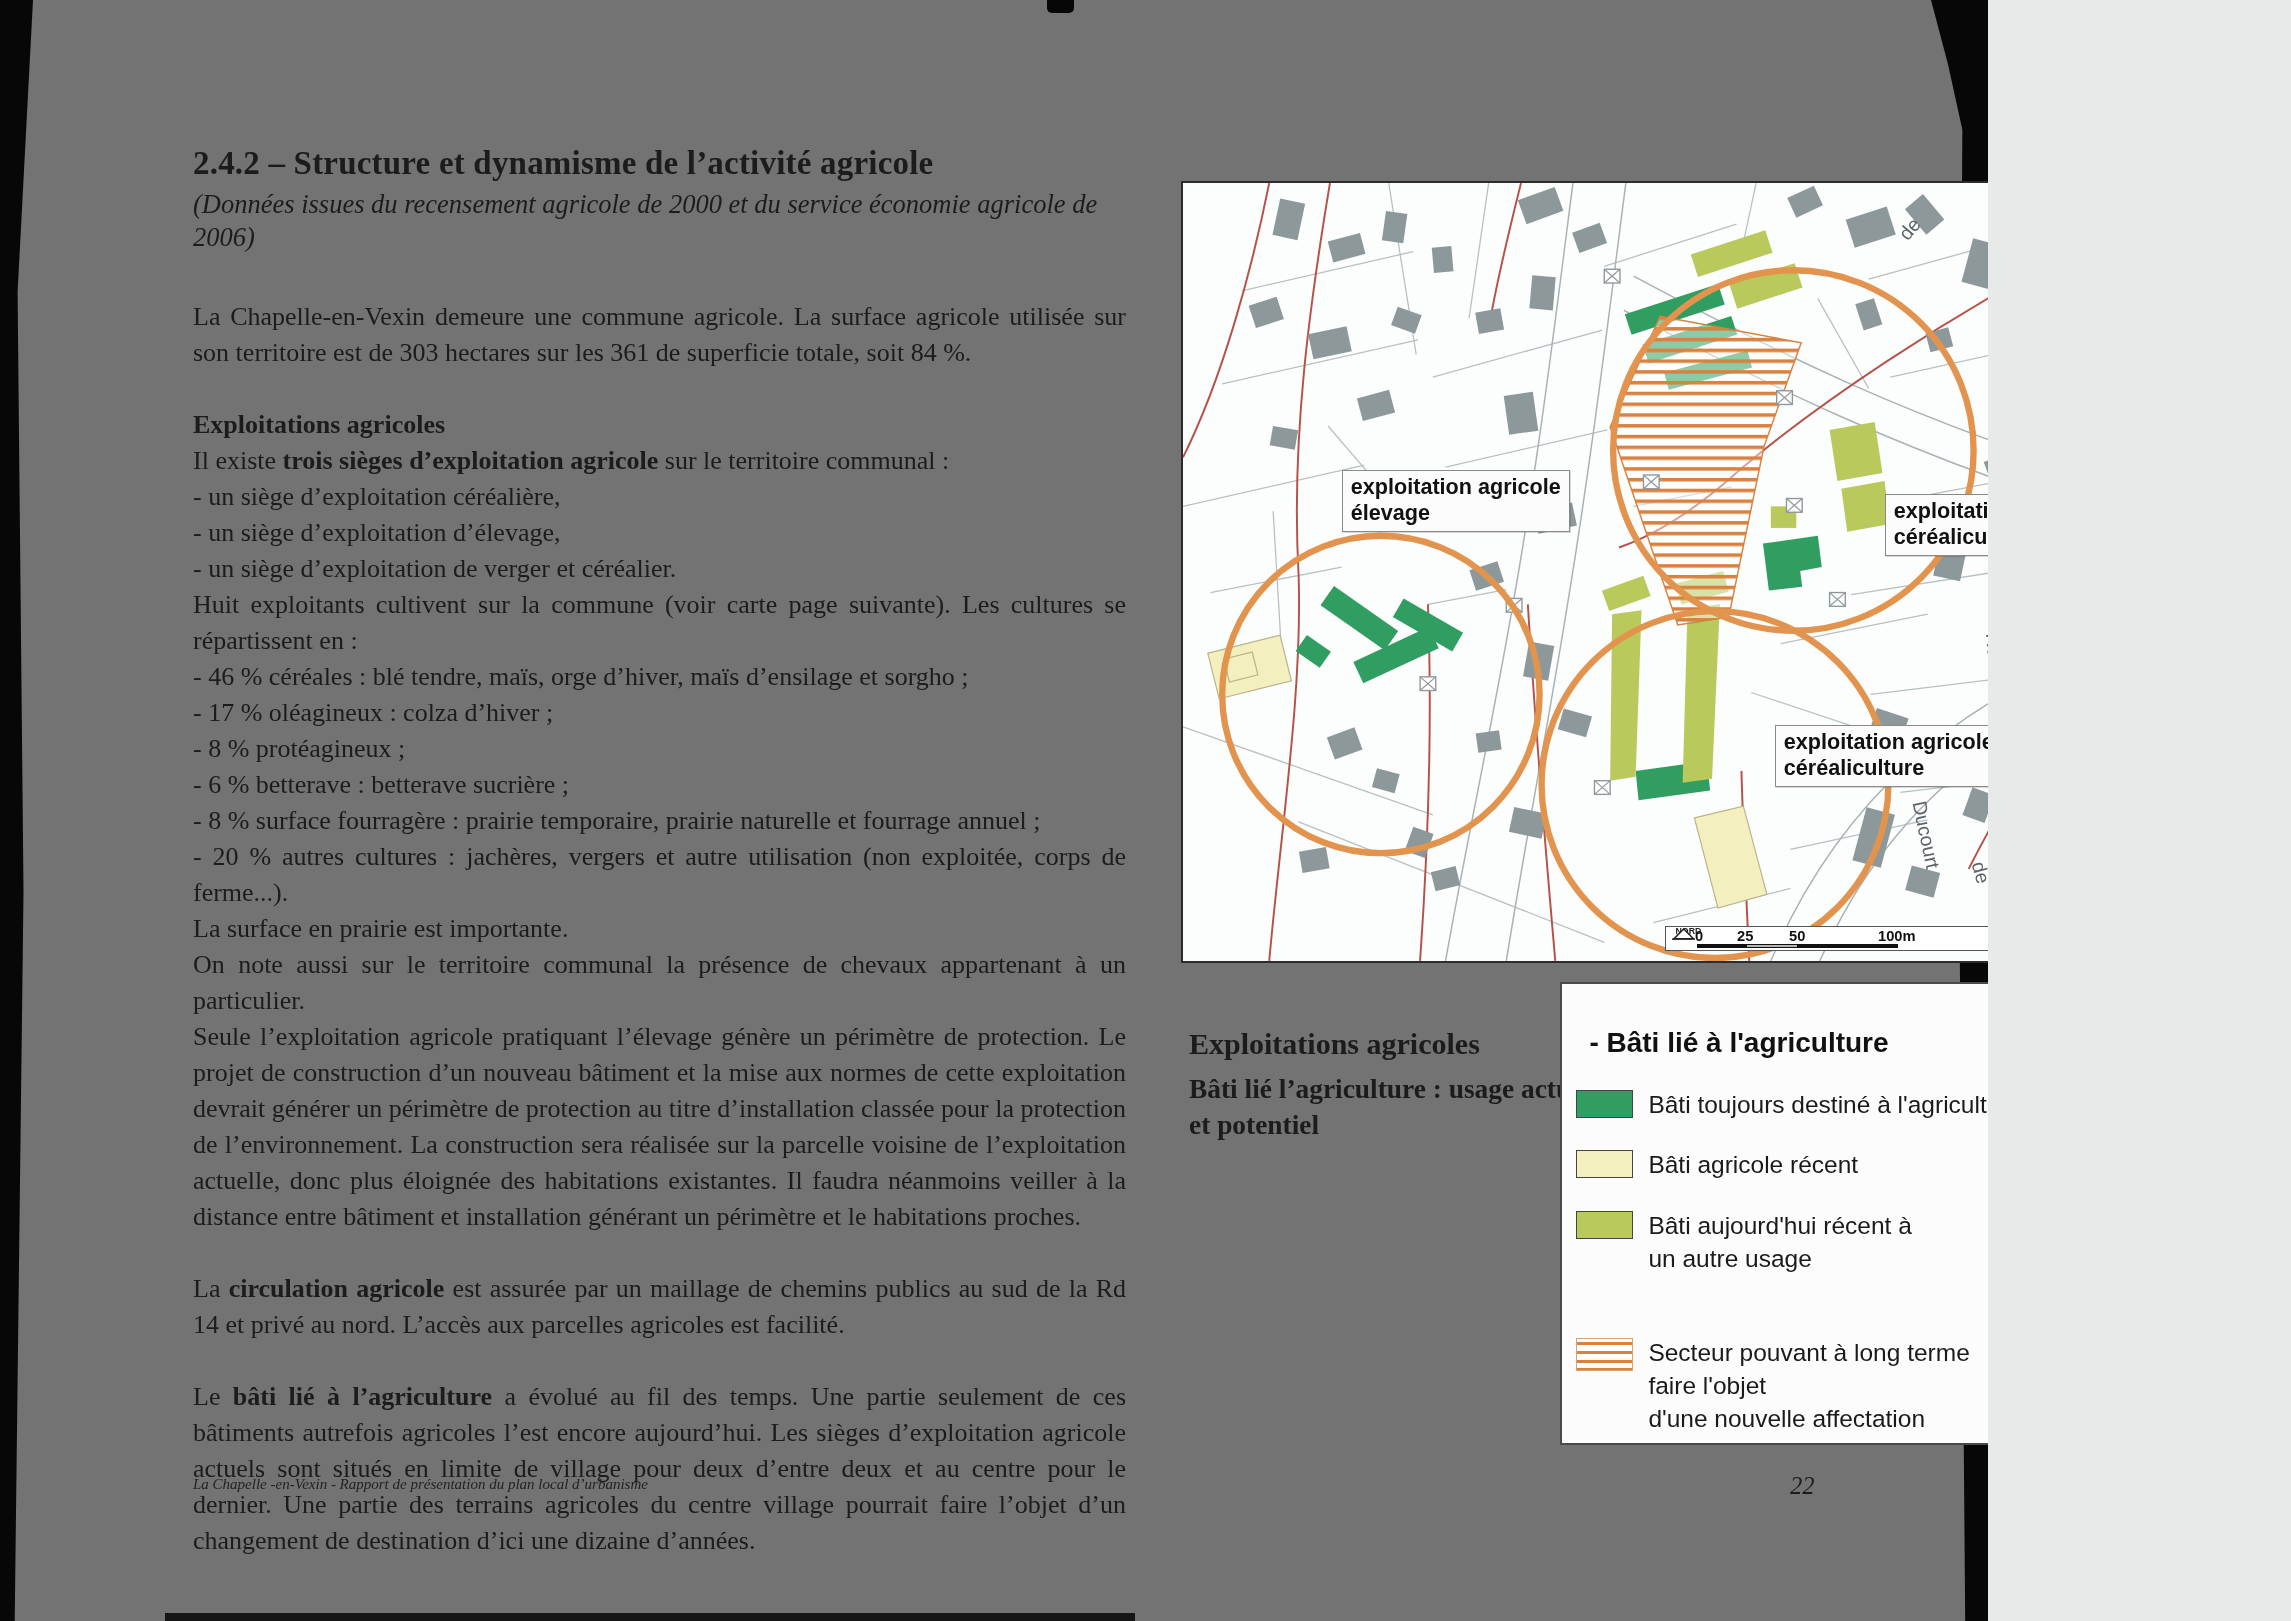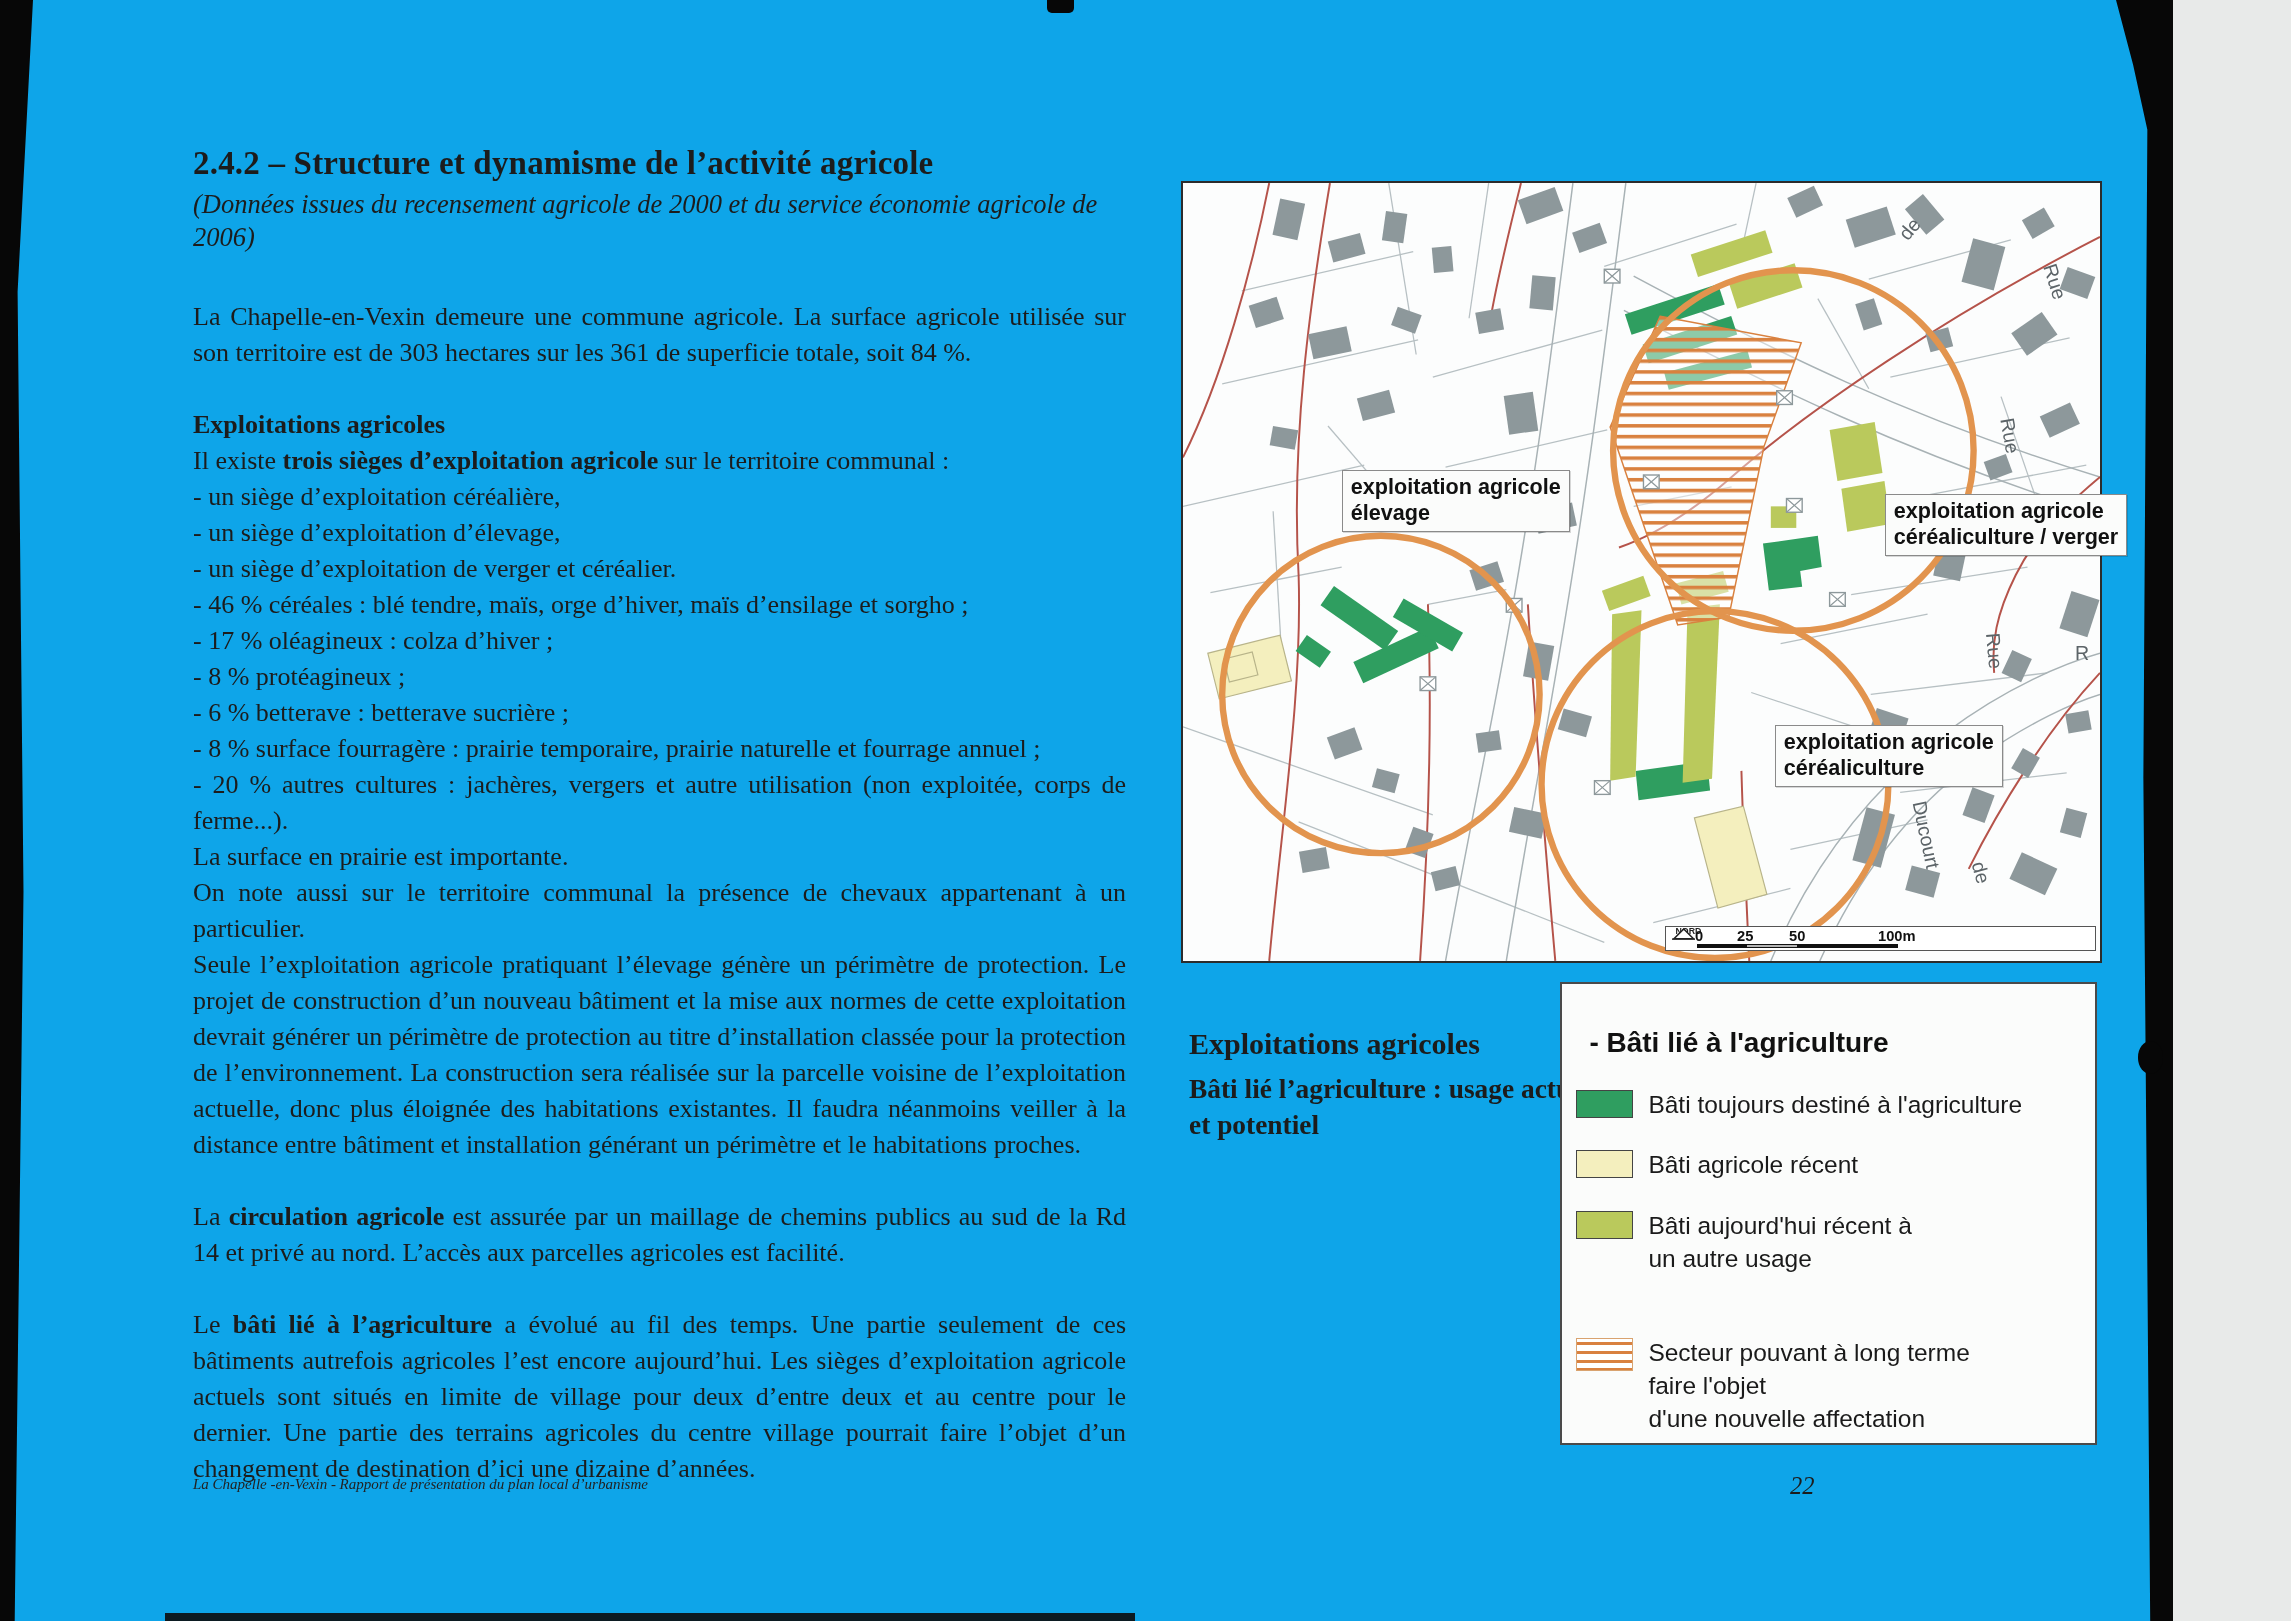--- a/index.html
+++ b/index.html
@@ -1,17 +1,17 @@
 <!DOCTYPE html>
 <html><head>
 <meta charset="utf-8">
 <style>
   html,body{margin:0;padding:0;background:#e8eae9;}
-  .page{position:relative;width:2165px;height:1621px;background:#0ea5e9;overflow:hidden;
-        font-family:"Liberation Serif", serif;color:#1c1c1c;padding-left:8px;}
+  .page{position:relative;width:1988px;height:1621px;background:#737373;overflow:hidden;
+        font-family:"Liberation Serif", serif;color:#1c1c1c;}
   
   .scan-left{position:absolute;left:0;top:0;width:35px;height:1621px;background:#070707;
              clip-path:polygon(0 0,33px 0,17.6px 18%,23.5px 55%,14.7px 100%,0 100%);}
   .scan-right{position:absolute;right:0;top:0;width:57px;height:1621px;background:#070707;
               clip-path:polygon(100% 0,0 0,30% 4%,55% 8%,48% 48%,60% 100%,100% 100%);}
   .scan-right-bump{position:absolute;right:9.8px;top:1041px;width:25.5px;height:33px;background:#070707;border-radius:50%;}
   .scan-top-dash{position:absolute;left:1047px;top:0;width:27.4px;height:12.7px;background:#070707;border-radius:0 0 4.9px 4.9px;}
   .scan-bottom{position:absolute;left:165px;top:1613px;width:970px;height:7.8px;background:#0c0c0c;opacity:.9;}
   
   .text-col{position:absolute;left:193px;top:145px;width:933px;}
@@ -74,20 +74,21 @@
   <div class="text-col">
     <h1 class="doc-title">2.4.2 – Structure et dynamisme de l’activité agricole</h1>
     <p class="doc-subtitle">(Données issues du recensement agricole de 2000 et du service économie agricole de 2006)</p>
     <div class="body-wrap">
         <p class="body-p"><span>La Chapelle-en-Vexin demeure une commune agricole. La surface agricole utilisée sur son territoire est de 303 hectares sur les 361 de superficie totale, soit 84 %.</span></p>
         <p class="body-p gap"><b>Exploitations agricoles</b></p>
         <p class="body-p"><span>Il existe </span><b>trois sièges d’exploitation agricole</b><span> sur le territoire communal :</span></p>
         <p class="body-p"><span>- un siège d’exploitation céréalière,</span></p>
         <p class="body-p"><span>- un siège d’exploitation d’élevage,</span></p>
         <p class="body-p"><span>- un siège d’exploitation de verger et céréalier.</span></p>
+        <p class="body-p"><span>Huit exploitants cultivent sur la commune (voir carte page suivante). Les cultures se répartissent en :</span></p>
         <p class="body-p"><span>- 46 % céréales : blé tendre, maïs, orge d’hiver, maïs d’ensilage et sorgho ;</span></p>
         <p class="body-p"><span>- 17 % oléagineux : colza d’hiver ;</span></p>
         <p class="body-p"><span>- 8 % protéagineux ;</span></p>
         <p class="body-p"><span>- 6 % betterave : betterave sucrière ;</span></p>
         <p class="body-p"><span>- 8 % surface fourragère : prairie temporaire, prairie naturelle et fourrage annuel ;</span></p>
         <p class="body-p"><span>- 20 % autres cultures : jachères, vergers et autre utilisation (non exploitée, corps de ferme...).</span></p>
         <p class="body-p"><span>La surface en prairie est importante.</span></p>
         <p class="body-p"><span>On note aussi sur le territoire communal la présence de chevaux appartenant à un particulier.</span></p>
         <p class="body-p"><span>Seule l’exploitation agricole pratiquant l’élevage génère un périmètre de protection. Le projet de construction d’un nouveau bâtiment et la mise aux normes de cette exploitation devrait générer un périmètre de protection au titre d’installation classée pour la protection de l’environnement. La construction sera réalisée sur la parcelle voisine de l’exploitation actuelle, donc plus éloignée des habitations existantes. Il faudra néanmoins veiller à la distance entre bâtiment et installation générant un périmètre et le habitations proches.</span></p>
         <p class="body-p gap"><span>La </span><b>circulation agricole</b><span> est assurée par un maillage de chemins publics au sud de la Rd 14 et privé au nord. L’accès aux parcelles agricoles est facilité.</span></p>

